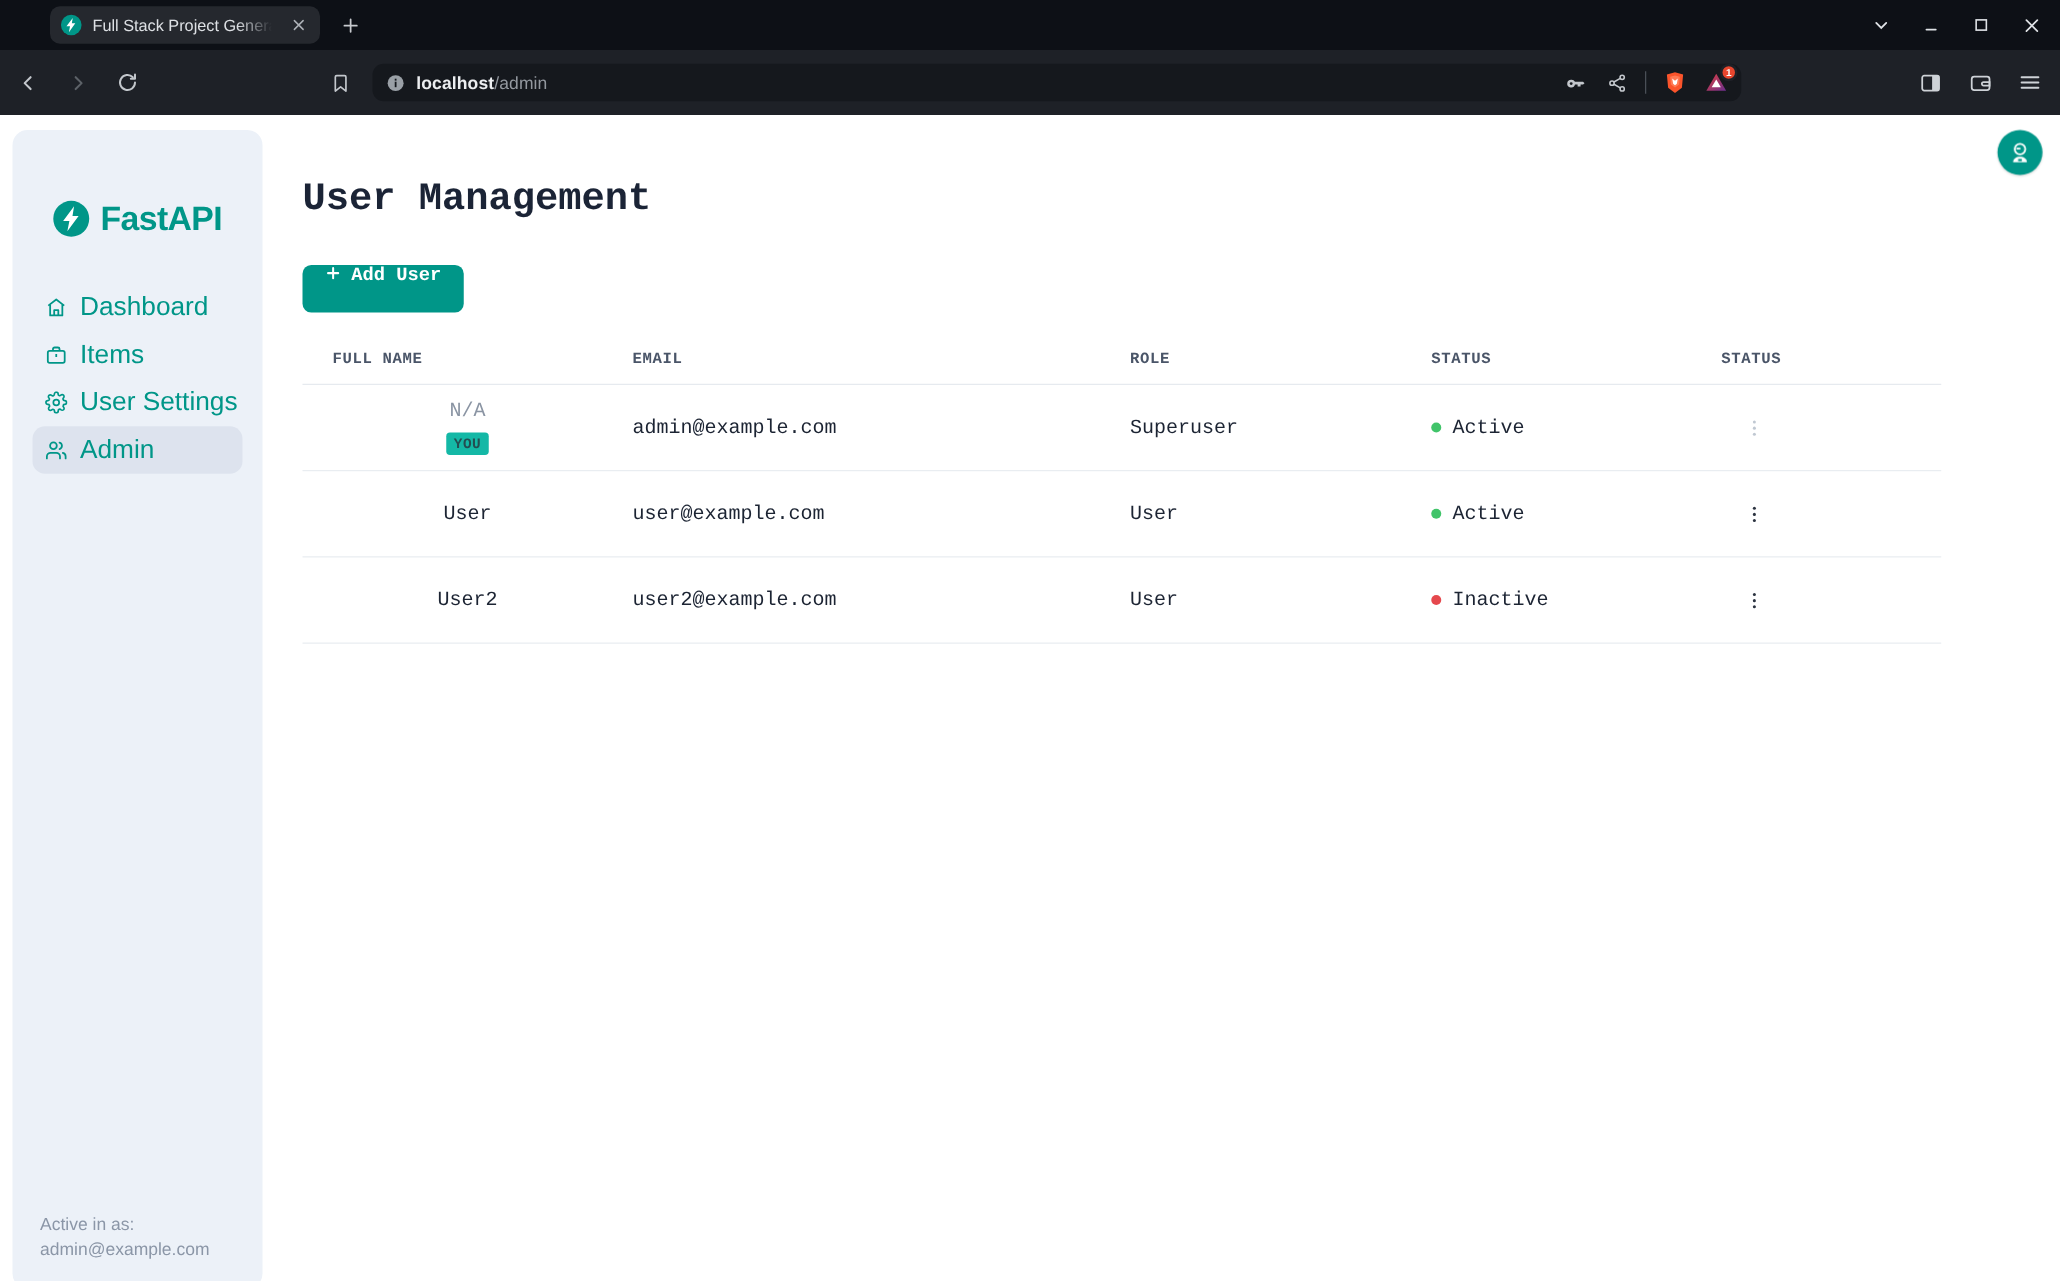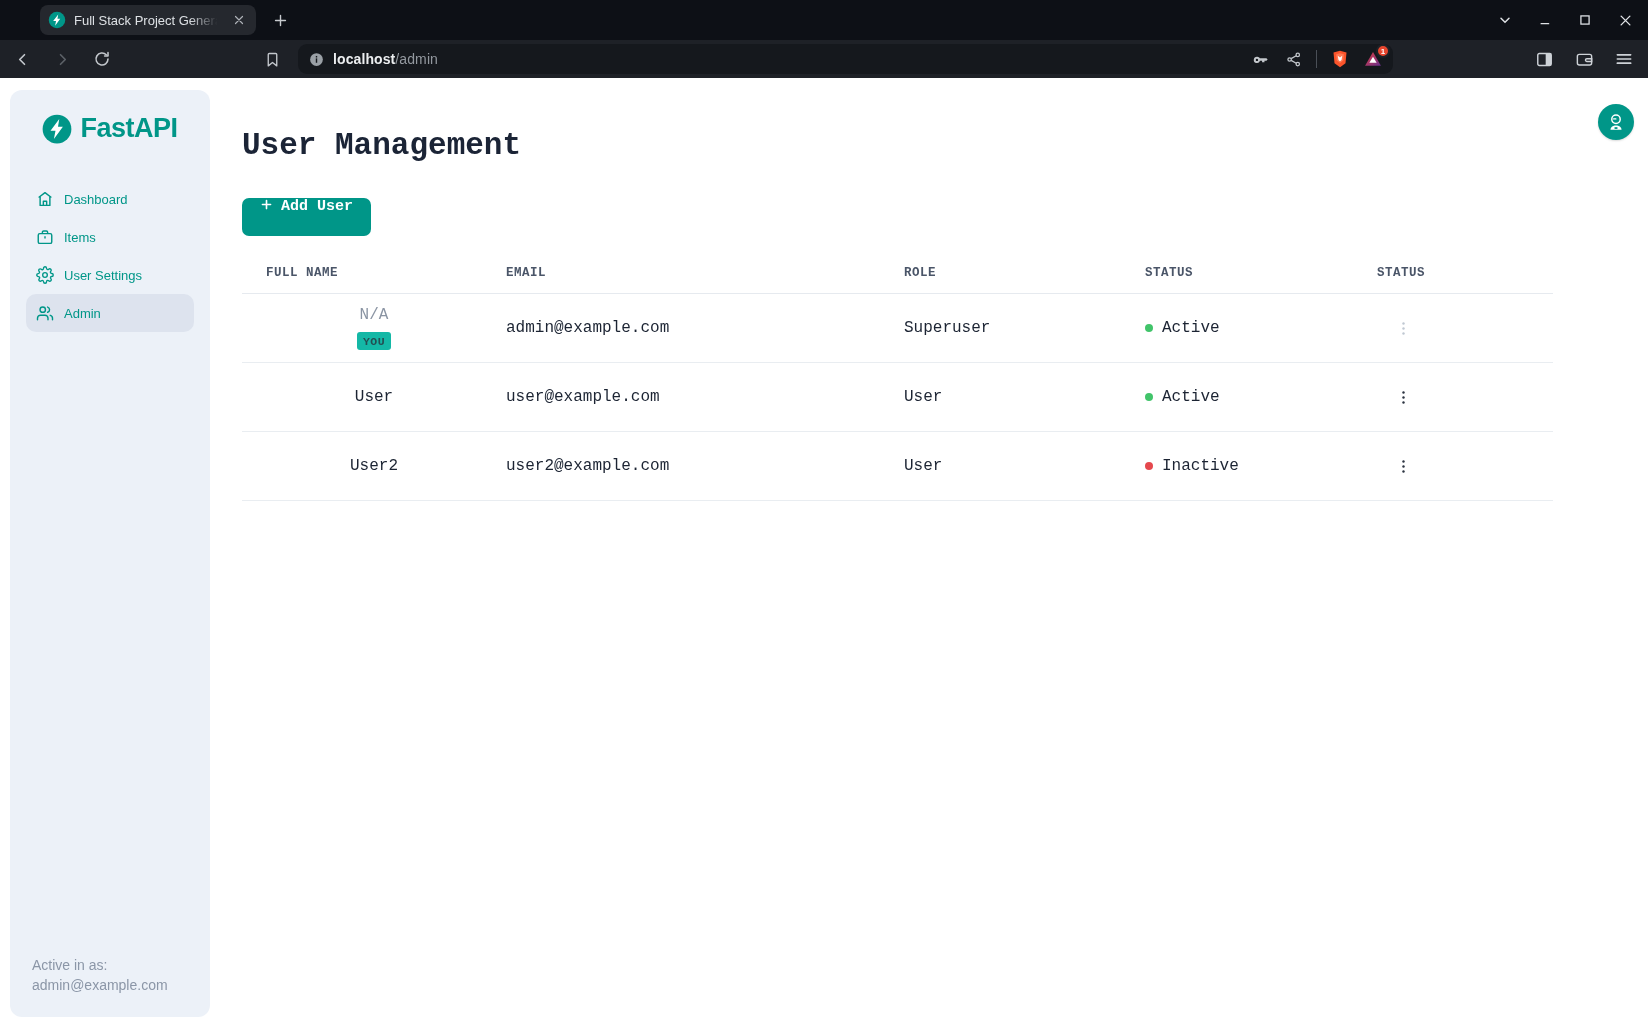--- a/index.html
+++ b/index.html
@@ -13,49 +13,49 @@
   .tab-title { flex:1; color:#dde0e4; font-size:13px; white-space:nowrap; overflow:hidden;
     -webkit-mask-image:linear-gradient(to right,#000 78%,transparent 97%);
             mask-image:linear-gradient(to right,#000 78%,transparent 97%); }
   .tab-close { width:18px; height:18px; display:flex; align-items:center; justify-content:center; color:#aeb2b8; border-radius:4px; }
   .newtab-btn { width:28px; height:28px; margin-left:10px; display:flex; align-items:center; justify-content:center; color:#c7cace; }
   .tb-spacer { flex:1; }
   .win-controls { display:flex; align-items:center; gap:22px; padding-right:14px; color:#dfe2e6; }
   .win-controls .wc { width:18px; height:18px; display:flex; align-items:center; justify-content:center; }
 
   
-  .toolbar { height:38px; background:#1e2127; display:flex; align-items:center; padding:0 12px 0 8px; gap:12px;justify-content:flex-end; }
+  .toolbar { height:52px; background:#1e2127; display:flex; align-items:center; padding:0 12px 0 8px; gap:12px;justify-content:flex-end; }
   .nav-btn { width:28px; height:28px; display:flex; align-items:center; justify-content:center; color:#c3c7cc; border-radius:6px; }
   .nav-btn.disabled { color:#5c6167; }
   .bookmark-btn { width:28px; height:28px; margin-left:130px; display:flex; align-items:center; justify-content:center; color:#c3c7cc; }
   .urlbar { flex:0 0 auto; width:1095px; height:30px; background:#15181d; border-radius:9px; display:flex; align-items:center; padding:0 10px 0 10px; gap:8px; }
   .url-info { width:17px; height:17px; display:flex; }
   .url-text { flex:1; font-size:14px; letter-spacing:.1px; white-space:nowrap; }
   .url-host { color:#eceef0; font-weight:700; }
   .url-path { color:#93989f; }
   .url-actions { display:flex; align-items:center; gap:13px; }
   .url-actions .ubtn { width:20px; height:20px; display:flex; align-items:center; justify-content:center; color:#c3c7cc; position:relative; }
   .url-divider { width:1px; height:18px; background:#4a4f57; }
   .bat-badge { position:absolute; top:-5px; right:-7px; min-width:14px; height:14px; background:#e8462e; border:2px solid #1e2127; border-radius:8px; color:#fff; font-size:8px; font-weight:700; display:flex; align-items:center; justify-content:center; padding:0 2px; }
   .toolbar-right { margin-left:auto; display:flex; align-items:center; gap:16px; color:#ced2d7; }
   .toolbar-right .tbtn { width:24px; height:24px; display:flex; align-items:center; justify-content:center; }
 
   
   .content { position:relative; height:947px; background:#ffffff; }
 
   
   .sidebar { position:absolute; left:10px; top:12px; bottom:8px; width:200px; background:#ecf1f8; border-radius:12px; }
-  .logo-row { margin-top:23px; display:flex; align-items:center; justify-content:center; gap:8px; }
+  .logo-row { margin-top:56px; display:flex; justify-content:center; gap:8px; }
   .logo-mark { width:30px; height:30px; display:flex; }
   .logo-text { color:#009688; font-size:27px; font-weight:700; letter-spacing:-.5px; }
   .nav { margin-top:36px; display:flex; flex-direction:column; }
   .nav-item { height:38px; margin:0 16px; border-radius:10px; display:flex; align-items:center; gap:10px; padding-left:10px; color:#009688; cursor:pointer; }
   .nav-item.active { background:#dde3ee; }
   .nav-item .nicon { width:18px; height:18px; display:flex; }
-  .nav-item .nlabel { font-size:13px; }
+  .nav-item .nlabel { font-size:21px; }
   .sidebar-footer { position:absolute; left:22px; bottom:22px; color:#8b96a7; font-size:14px; line-height:20px; }
 
   
   .main { margin-left:210px; padding:52px 95px 0 32px; position:relative;font-family:Liberation Mono, monospace; }
   .avatar-circle { position:fixed; top:104px; right:14px; width:36px; height:36px; border-radius:50%; background:#009688; display:flex; align-items:center; justify-content:center; box-shadow:0 1px 2px rgba(0,0,0,.15); }
   .page-title { font-size:31px; font-weight:700; color:#1b2436; line-height:1; }
   .add-user-btn { margin-top:37px; height:38px; padding:0 18px; background:#009688; color:#fff; border:none; border-radius:7px; font-size:15px; font-weight:700; font-family:inherit; display:inline-flex; align-items:flex-start; gap:8px; cursor:pointer; }
 
   
   .user-table { margin-top:16px; width:100%; }

